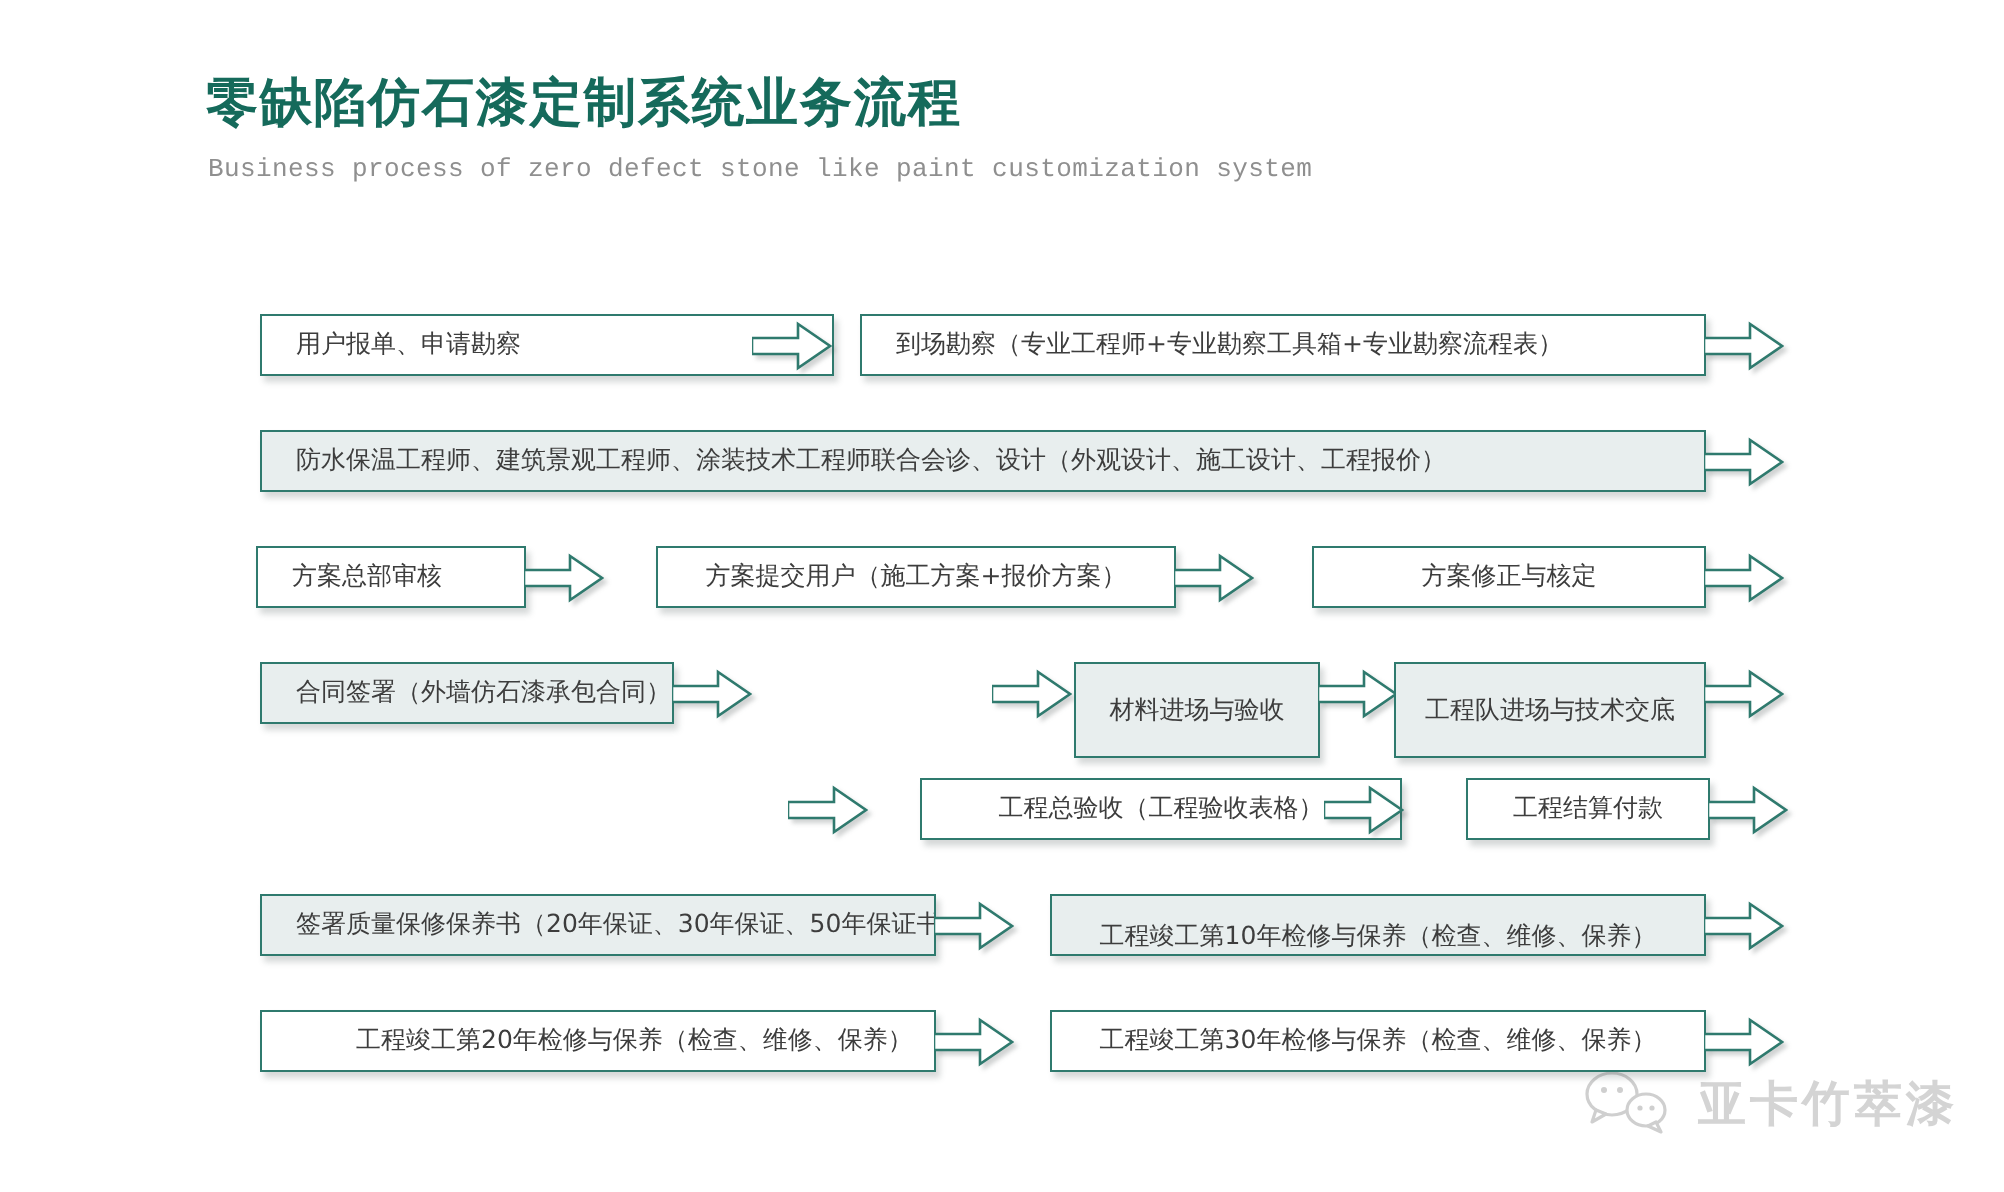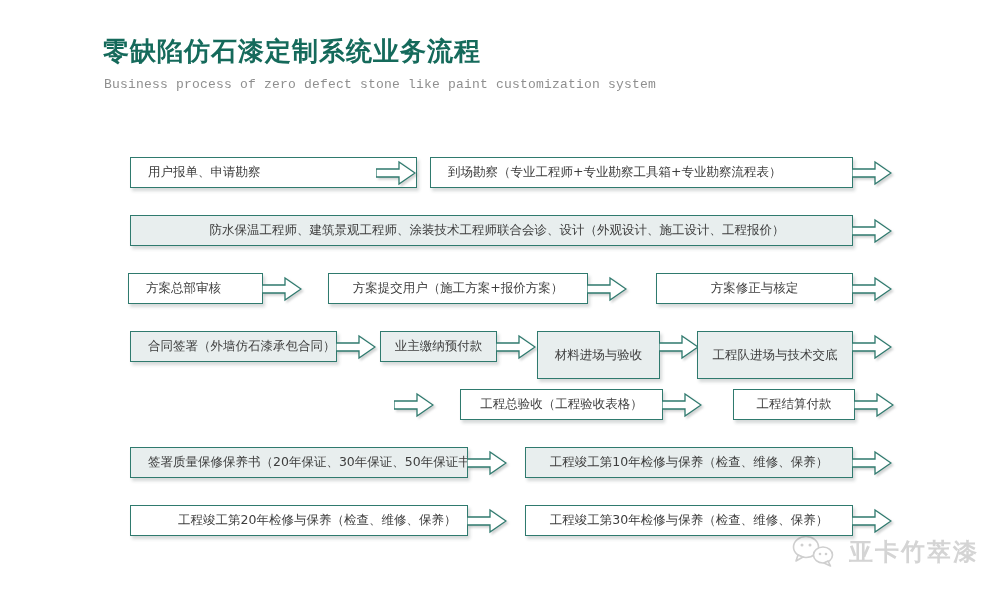--- a/index.html
+++ b/index.html
@@ -82,21 +82,21 @@
     </div>
     <svg width="40" height="26" viewBox="0 0 40 26" class="flow-arrow" style="left: 376px; top: 160px;">
       <polygon points="0,9 23,9 23,2 39,13 23,24 23,17 0,17" fill="#ffffff" stroke="#2F7A6E" stroke-width="1.3" stroke-linejoin="miter"></polygon>
     </svg>
     <div class="flow-box align-left" style="left: 430px; top: 157px; width: 423px; height: 31px;">
       <span>到场勘察（专业工程师+专业勘察工具箱+专业勘察流程表）</span>
     </div>
     <svg width="40" height="26" viewBox="0 0 40 26" class="flow-arrow" style="left: 852px; top: 160px;">
       <polygon points="0,9 23,9 23,2 39,13 23,24 23,17 0,17" fill="#ffffff" stroke="#2F7A6E" stroke-width="1.3" stroke-linejoin="miter"></polygon>
     </svg>
-    <div class="flow-box fill-light align-left" style="left: 130px; top: 215px; width: 723px; height: 31px; justify-content: center;">
+    <div class="flow-box fill-light align-left" style="left: 130px; top: 215px; width: 723px; height: 31px;">
       <span>防水保温工程师、建筑景观工程师、涂装技术工程师联合会诊、设计（外观设计、施工设计、工程报价）</span>
     </div>
     <svg width="40" height="26" viewBox="0 0 40 26" class="flow-arrow" style="left: 852px; top: 218px;">
       <polygon points="0,9 23,9 23,2 39,13 23,24 23,17 0,17" fill="#ffffff" stroke="#2F7A6E" stroke-width="1.3" stroke-linejoin="miter"></polygon>
     </svg>
     <div class="flow-box align-left" style="left: 128px; top: 273px; width: 135px; height: 31px; align-items: center;">
       <span>方案总部审核</span>
     </div>
     <svg width="40" height="26" viewBox="0 0 40 26" class="flow-arrow" style="left: 262px; top: 276px;">
       <polygon points="0,9 23,9 23,2 39,13 23,24 23,17 0,17" fill="#ffffff" stroke="#2F7A6E" stroke-width="1.3" stroke-linejoin="miter"></polygon>
@@ -112,60 +112,57 @@
     </div>
     <svg width="40" height="26" viewBox="0 0 40 26" class="flow-arrow" style="left: 852px; top: 276px;">
       <polygon points="0,9 23,9 23,2 39,13 23,24 23,17 0,17" fill="#ffffff" stroke="#2F7A6E" stroke-width="1.3" stroke-linejoin="miter"></polygon>
     </svg>
     <div class="flow-box fill-light align-left" style="left: 130px; top: 331px; width: 207px; height: 31px;">
       <span>合同签署（外墙仿石漆承包合同）</span>
     </div>
     <svg width="40" height="26" viewBox="0 0 40 26" class="flow-arrow" style="left: 336px; top: 334px;">
       <polygon points="0,9 23,9 23,2 39,13 23,24 23,17 0,17" fill="#ffffff" stroke="#2F7A6E" stroke-width="1.3" stroke-linejoin="miter"></polygon>
     </svg>
-    <div class="flow-box fill-light align-center" style="left: 380px; top: 331px; width: 117px; height: 31px;">
-      <span>业主缴纳预付款</span>
-    </div>
     <svg width="40" height="26" viewBox="0 0 40 26" class="flow-arrow" style="left: 496px; top: 334px;">
       <polygon points="0,9 23,9 23,2 39,13 23,24 23,17 0,17" fill="#ffffff" stroke="#2F7A6E" stroke-width="1.3" stroke-linejoin="miter"></polygon>
     </svg>
     <div class="flow-box fill-light align-center" style="left: 537px; top: 331px; width: 123px; height: 48px;">
       <span>材料进场与验收</span>
     </div>
     <svg width="40" height="26" viewBox="0 0 40 26" class="flow-arrow" style="left: 659px; top: 334px;">
       <polygon points="0,9 23,9 23,2 39,13 23,24 23,17 0,17" fill="#ffffff" stroke="#2F7A6E" stroke-width="1.3" stroke-linejoin="miter"></polygon>
     </svg>
     <div class="flow-box fill-light align-center" style="left: 697px; top: 331px; width: 156px; height: 48px;">
       <span>工程队进场与技术交底</span>
     </div>
     <svg width="40" height="26" viewBox="0 0 40 26" class="flow-arrow" style="left: 852px; top: 334px;">
       <polygon points="0,9 23,9 23,2 39,13 23,24 23,17 0,17" fill="#ffffff" stroke="#2F7A6E" stroke-width="1.3" stroke-linejoin="miter"></polygon>
     </svg>
     <svg width="40" height="26" viewBox="0 0 40 26" class="flow-arrow" style="left: 394px; top: 392px;">
       <polygon points="0,9 23,9 23,2 39,13 23,24 23,17 0,17" fill="#ffffff" stroke="#2F7A6E" stroke-width="1.3" stroke-linejoin="miter"></polygon>
     </svg>
-    <div class="flow-box align-center" style="left: 460px; top: 389px; width: 203px; height: 31px;">
+    <div class="flow-box align-center" style="left: 460px; top: 389px; width: 241px; height: 31px;">
       <span>工程总验收（工程验收表格）</span>
     </div>
     <svg width="40" height="26" viewBox="0 0 40 26" class="flow-arrow" style="left: 662px; top: 392px;">
       <polygon points="0,9 23,9 23,2 39,13 23,24 23,17 0,17" fill="#ffffff" stroke="#2F7A6E" stroke-width="1.3" stroke-linejoin="miter"></polygon>
     </svg>
     <div class="flow-box align-center" style="left: 733px; top: 389px; width: 122px; height: 31px;">
       <span>工程结算付款</span>
     </div>
     <svg width="40" height="26" viewBox="0 0 40 26" class="flow-arrow" style="left: 854px; top: 392px;">
       <polygon points="0,9 23,9 23,2 39,13 23,24 23,17 0,17" fill="#ffffff" stroke="#2F7A6E" stroke-width="1.3" stroke-linejoin="miter"></polygon>
     </svg>
     <div class="flow-box fill-light align-left" style="left: 130px; top: 447px; width: 338px; height: 31px;">
       <span>签署质量保修保养书（20年保证、30年保证、50年保证书）</span>
     </div>
     <svg width="40" height="26" viewBox="0 0 40 26" class="flow-arrow" style="left: 467px; top: 450px;">
       <polygon points="0,9 23,9 23,2 39,13 23,24 23,17 0,17" fill="#ffffff" stroke="#2F7A6E" stroke-width="1.3" stroke-linejoin="miter"></polygon>
     </svg>
-    <div class="flow-box fill-light align-center" style="left: 525px; top: 447px; width: 328px; height: 31px;">
+    <div class="flow-box fill-light align-center" style="left: 525px; top: 447px; width: 328px; height: 31px; align-items: flex-end;">
       <span>工程竣工第10年检修与保养（检查、维修、保养）</span>
     </div>
     <svg width="40" height="26" viewBox="0 0 40 26" class="flow-arrow" style="left: 852px; top: 450px;">
       <polygon points="0,9 23,9 23,2 39,13 23,24 23,17 0,17" fill="#ffffff" stroke="#2F7A6E" stroke-width="1.3" stroke-linejoin="miter"></polygon>
     </svg>
     <div class="flow-box align-left" style="left: 130px; top: 505px; width: 338px; height: 31px; padding-left: 47px;">
       <span>工程竣工第20年检修与保养（检查、维修、保养）</span>
     </div>
     <svg width="40" height="26" viewBox="0 0 40 26" class="flow-arrow" style="left: 467px; top: 508px;">
       <polygon points="0,9 23,9 23,2 39,13 23,24 23,17 0,17" fill="#ffffff" stroke="#2F7A6E" stroke-width="1.3" stroke-linejoin="miter"></polygon>

